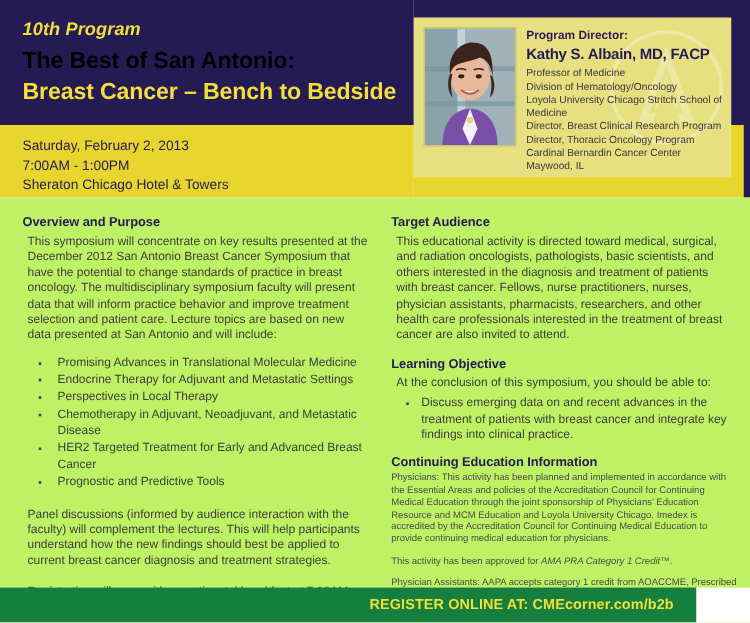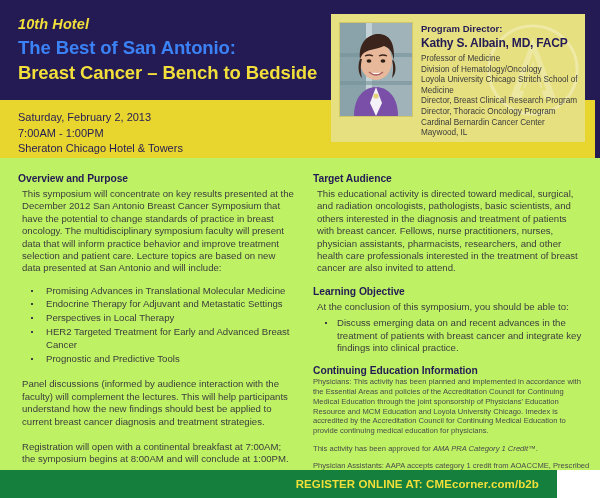--- a/index.html
+++ b/index.html
@@ -65,21 +65,21 @@
     font-weight: bold;
     font-style: italic;
     color: #f2df3a;
     letter-spacing: 0.1px;
   }
   .title-line1 {
     position: absolute;
     left: 18px; top: 37px;
     font-size: 18.5px;
     font-weight: bold;
-    color: #3b82f6;
+    color: #000000;
     letter-spacing: -0.1px;
   }
   .title-line2 {
     position: absolute;
     left: 18px; top: 62px;
     font-size: 18.5px;
     font-weight: bold;
     color: #f2df3a;
     letter-spacing: -0.1px;
   }
@@ -248,21 +248,21 @@
 </head>
 <body>
 
 <div class="header">
   <div class="header-navy"></div>
   <div class="header-yellow"></div>
   <div class="header-right-navy"></div>
   <div class="header-right-yellow"></div>
   <div class="edge-navy"></div>
 
-  <div class="eyebrow">10th Hotel</div>
+  <div class="eyebrow">10th Program</div>
   <div class="title-line1">The Best of San Antonio:</div>
   <div class="title-line2">Breast Cancer – Bench to Bedside</div>
 
   <div class="event-details">
     <div>Saturday, February 2, 2013</div>
     <div>7:00AM - 1:00PM</div>
     <div>Sheraton Chicago Hotel &amp; Towers</div>
   </div>
 
   <div class="pd-panel">
@@ -315,20 +315,21 @@
 <div class="body-wrap">
 
   <div class="col-left">
     <h2 class="sec-head">Overview and Purpose</h2>
     <p class="sec-body">This symposium will concentrate on key results presented at the December 2012 San Antonio Breast Cancer Symposium that have the potential to change standards of practice in breast oncology. The multidisciplinary symposium faculty will present data that will inform practice behavior and improve treatment selection and patient care. Lecture topics are based on new data presented at San Antonio and will include:</p>
 
     <ul class="topics">
       <li>Promising Advances in Translational Molecular Medicine</li>
       <li>Endocrine Therapy for Adjuvant and Metastatic Settings</li>
       <li>Perspectives in Local Therapy</li>
+      <li>Chemotherapy in Adjuvant, Neoadjuvant, and Metastatic Disease</li>
       <li>HER2 Targeted Treatment for Early and Advanced Breast Cancer</li>
       <li>Prognostic and Predictive Tools</li>
     </ul>
 
     <p class="sec-body spaced" style="margin-top:13px">Panel discussions (informed by audience interaction with the faculty) will complement the lectures. This will help participants understand how the new findings should best be applied to current breast cancer diagnosis and treatment strategies.</p>
     <p class="sec-body spaced" style="margin-top:13px">Registration will open with a continental breakfast at 7:00AM; the symposium begins at 8:00AM and will conclude at 1:00PM.</p>
   </div>
 
   <div class="col-right">
 

